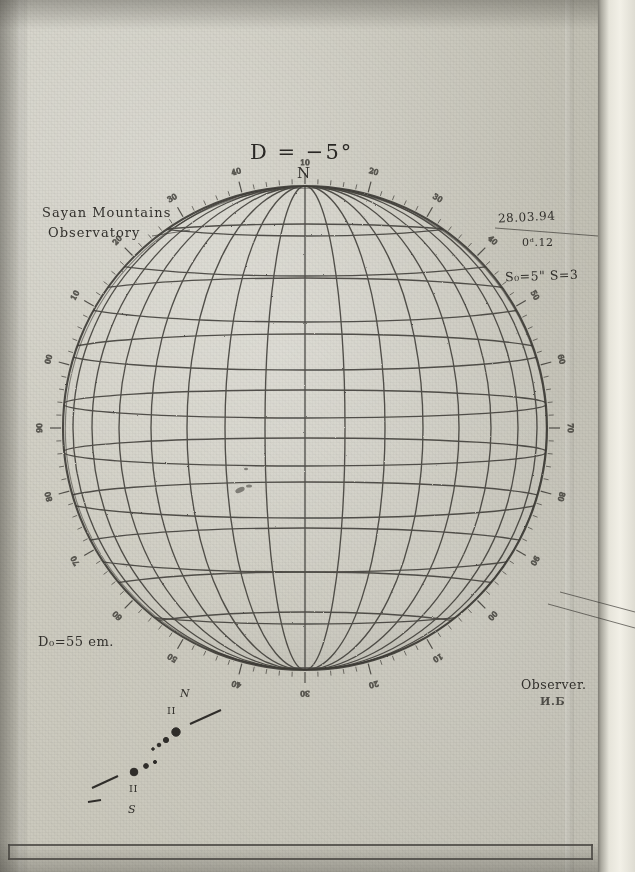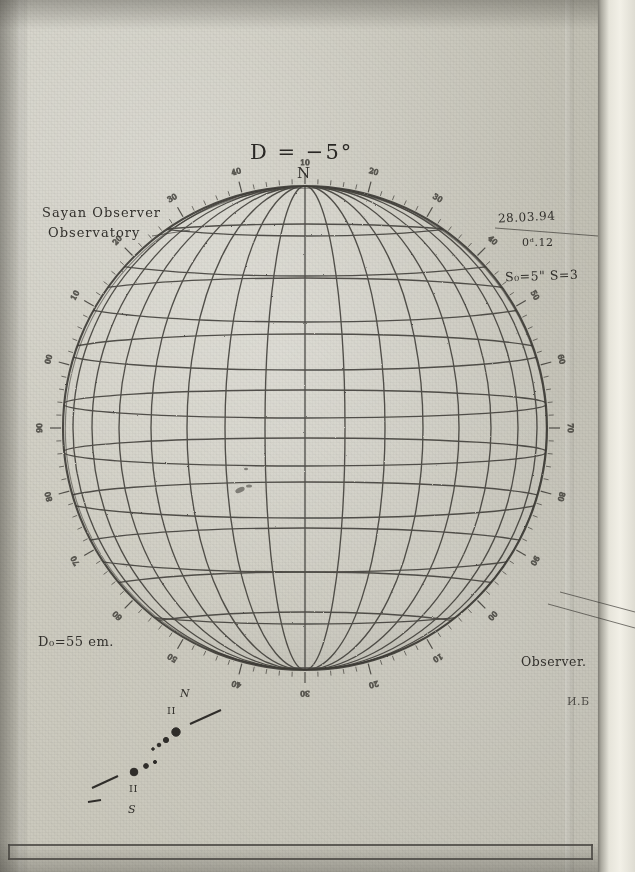--- a/index.html
+++ b/index.html
@@ -125,28 +125,29 @@
     font-size: 12.5px;
     letter-spacing: .5px;
     transform: rotate(-2deg);
   }
   #label-diam {
     left: 38px; top: 634px;
     font-size: 13px;
     letter-spacing: .5px;
   }
   #label-observer {
-    left: 521px; top: 654px;
+    left: 521px; top: 677px;
     font-size: 12.5px;
     letter-spacing: .5px;
   }
   #label-observer-sig {
-    left: 567px; top: 695px;
+    left: 540px; top: 695px;
     font-size: 11px;
     opacity: .8;
+    font-weight: bold;
   }
   #label-det-N {
     left: 180px; top: 687px;
     font-size: 11px;
     font-style: italic;
   }
   #label-det-S {
     left: 128px; top: 803px;
     font-size: 11px;
     font-style: italic;
@@ -395,21 +396,21 @@
       <circle cx="155" cy="762" r="1.6"></circle>
       <line x1="92" y1="788" x2="118" y2="776" stroke-width="2"></line>
       <line x1="88" y1="802" x2="101" y2="800" stroke-width="2"></line>
     </g>
   </svg>
 
   <div class="hand-label" id="title-D">D = −5°</div>
   <div class="hand-label" id="label-N-top">N</div>
 
   <div class="hand-label" id="label-obs-name">
-    <span>Sayan Observer</span><br>
+    <span>Sayan Mountains</span><br>
     <span style="margin-left:6px; display:inline-block;">Observatory</span>
   </div>
 
   <div class="hand-label" id="label-date">28.03.94</div>
   <div class="hand-label" id="label-time">0ᵈ.12</div>
   <div class="hand-label" id="label-seeing">S₀=5"  S=3</div>
   <div class="hand-label" id="label-diam">D₀=55 em.</div>
   <div class="hand-label" id="label-observer">Observer.</div>
   <div class="hand-label" id="label-observer-sig">И.Б</div>
   <div class="hand-label" id="label-det-N">N</div>

